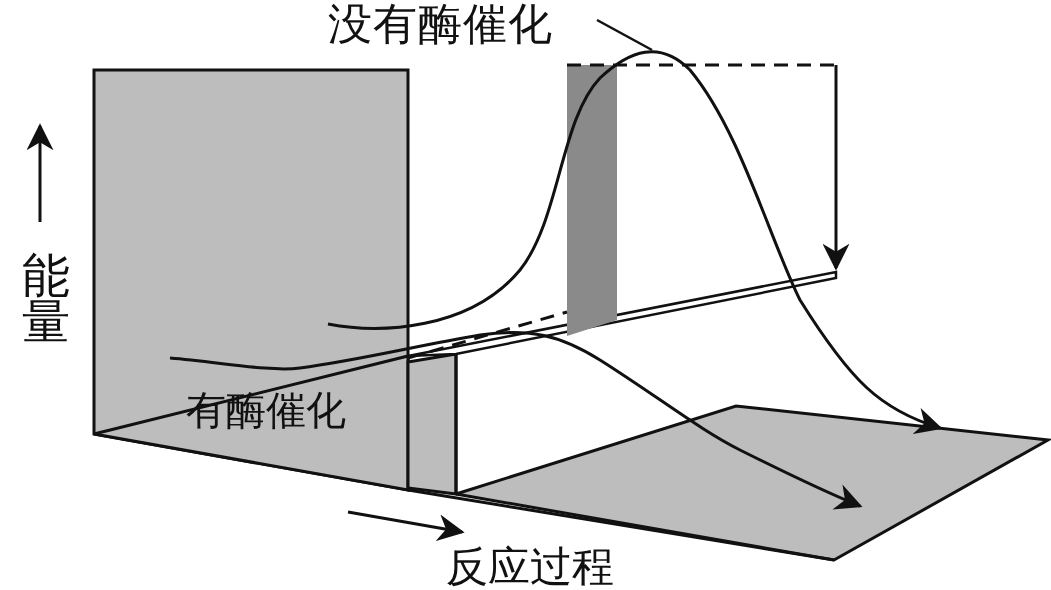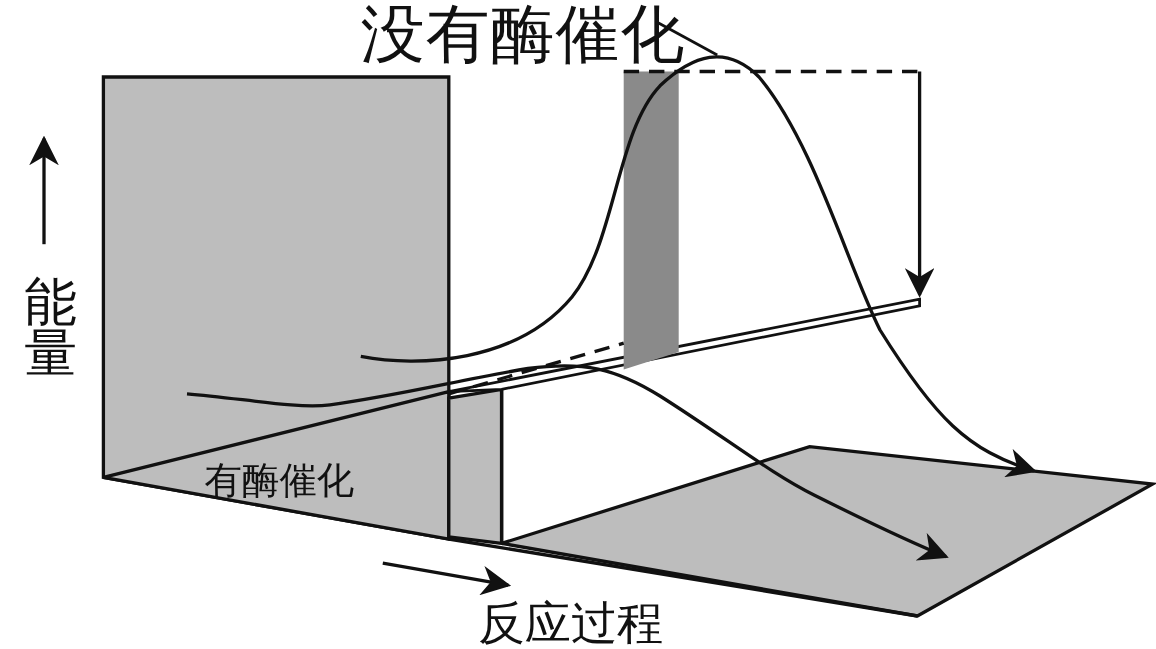--- a/index.html
+++ b/index.html
@@ -5,23 +5,23 @@
     html, body { margin: 0; padding: 0; background: #ffffff; }
     body { width: 1051px; height: 590px; overflow: hidden; position: relative; }
     #diagram { position: absolute; left: 0; top: 0; width: 1051px; height: 590px; }
     .label {
       position: absolute;
       font-family: "DejaVu Sans", sans-serif;
       color: #111111;
       white-space: nowrap;
       line-height: 1;
     }
-    .lbl-top { left: 328px; top: 2px; font-size: 58px; letter-spacing: 1px; }
-    .lbl-mid { left: 186px; top: 420px; font-size: 34px; letter-spacing: 0px; }
-    .lbl-x { left: 435px; top: 546px; font-size: 42px; }
+    .lbl-top { left: 328px; top: 2px; font-size: 44px; letter-spacing: 1px; }
+    .lbl-mid { left: 186px; top: 390px; font-size: 40px; letter-spacing: 0px; }
+    .lbl-x { left: 446px; top: 546px; font-size: 42px; }
     .lbl-y { left: 22px; top: 252px; font-size: 48px; width: 44px; line-height: 46px; white-space: normal; }
   </style>
 </head>
 <body>
 
 <svg id="diagram" viewBox="0 0 1051 590" xmlns="http://www.w3.org/2000/svg">
   <defs>
     <marker id="arrowhead" viewBox="0 0 10 10" refX="9" refY="5" markerWidth="9" markerHeight="9" orient="auto-start-reverse">
       <path d="M0,0 L10,5 L0,10 L3,5 Z" fill="#111"></path>
     </marker>

